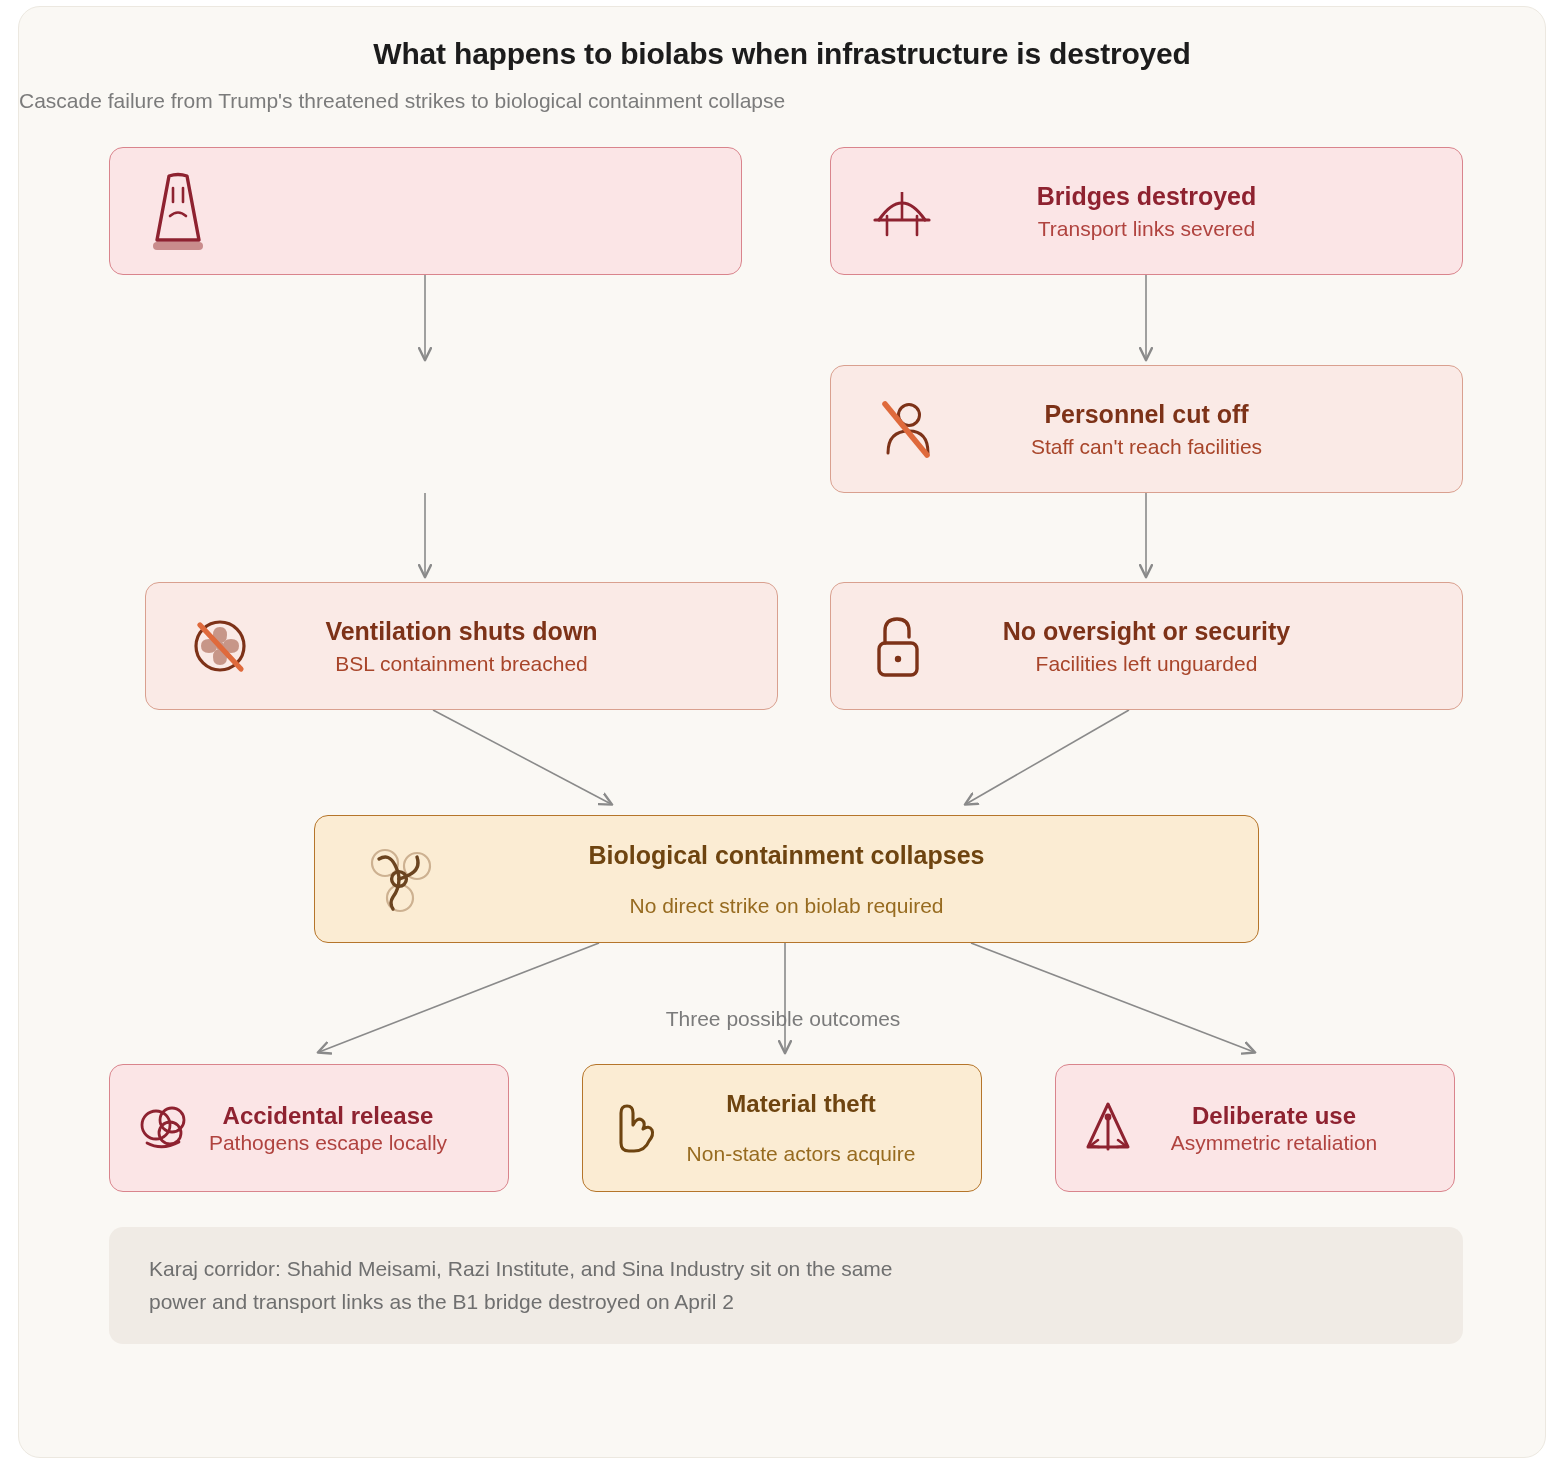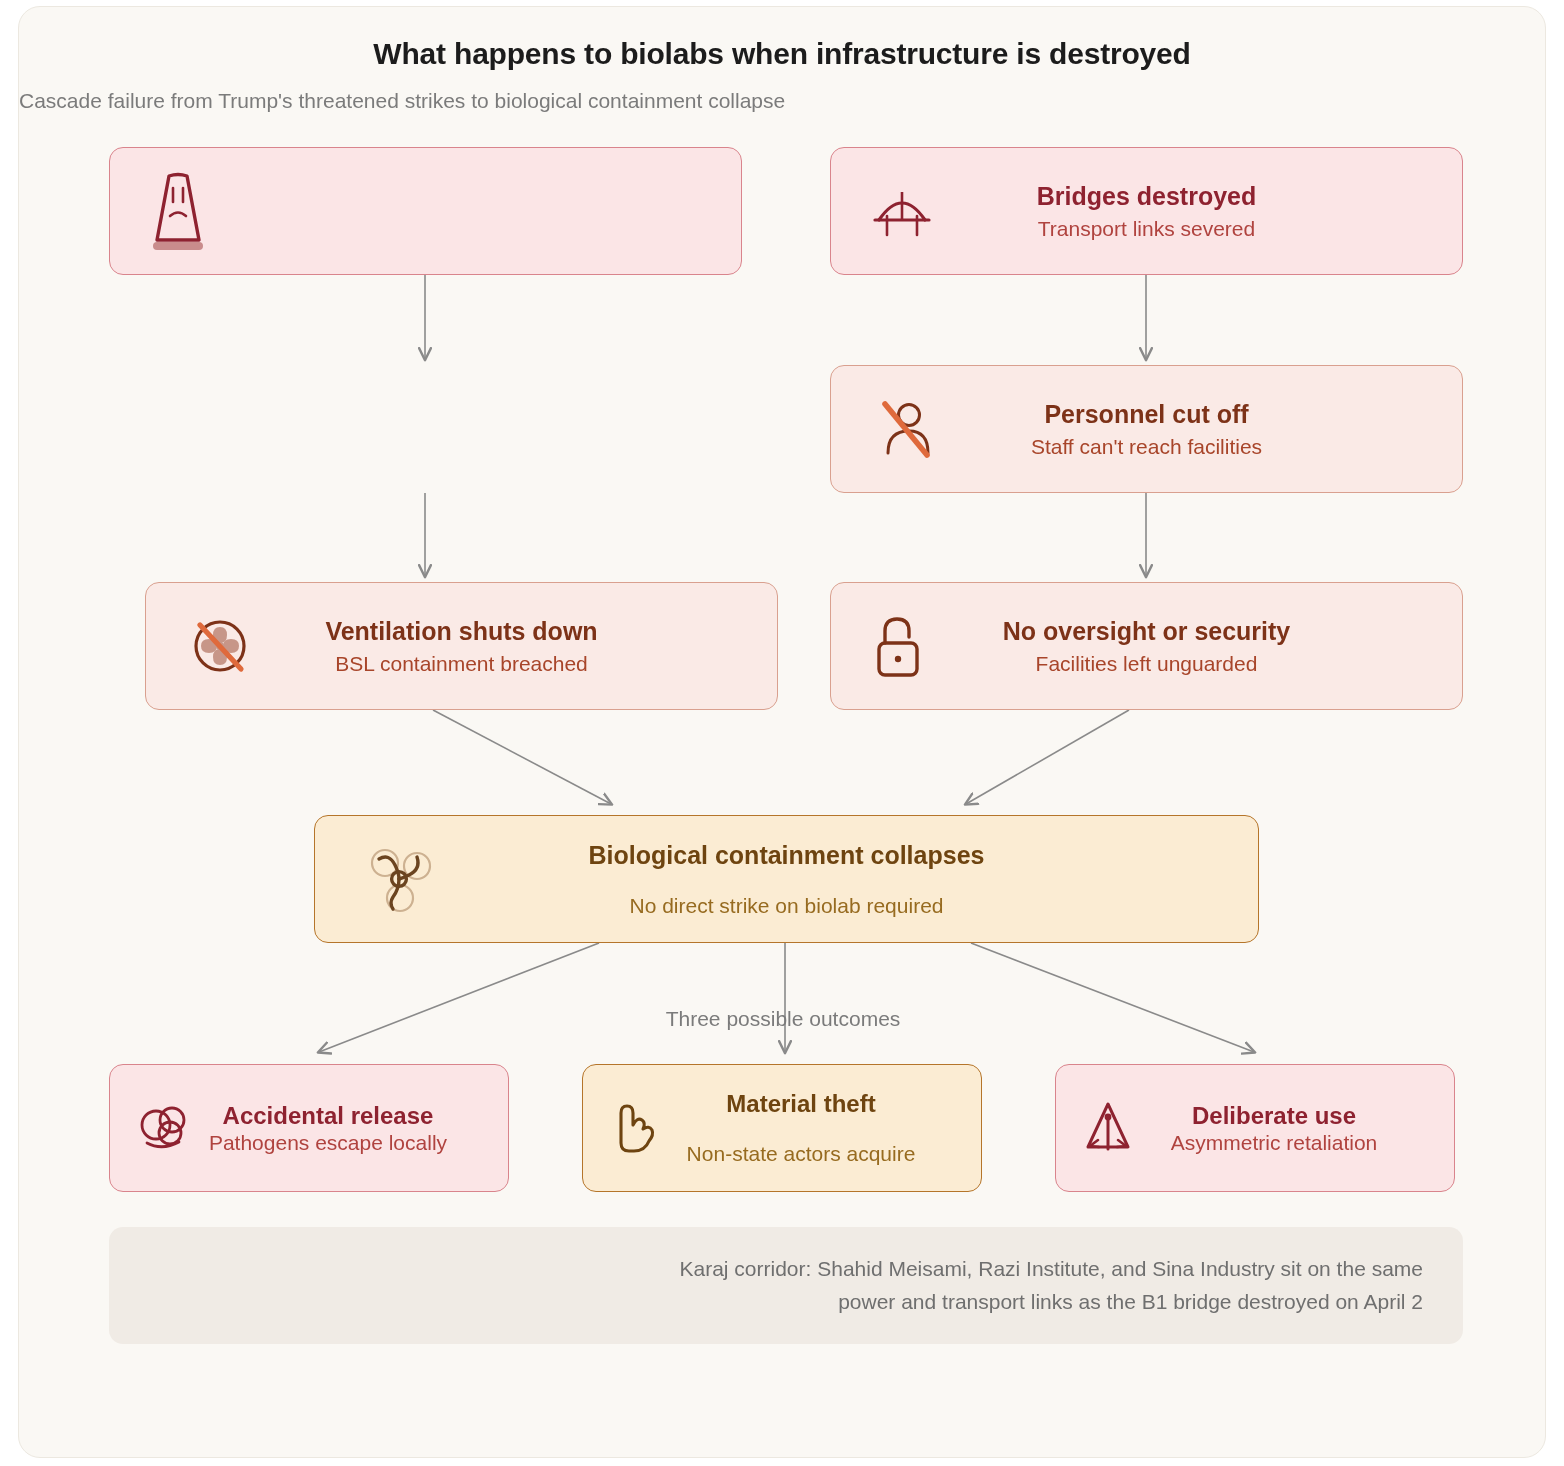--- a/index.html
+++ b/index.html
@@ -145,21 +145,21 @@
   
   #footer {
     position: absolute;
     left: 90px;
     top: 1220px;
     width: 1354px;
     padding: 26px 40px;
     box-sizing: border-box;
     background: #f0ebe5;
     border-radius: 14px;
-    text-align: right;
+    text-align: left;
     font-size: 21px;
     line-height: 1.55;
     color: #6f6f6f;
   }
 </style>
 </head>
 <body>
 
 <div id="canvas">
 

